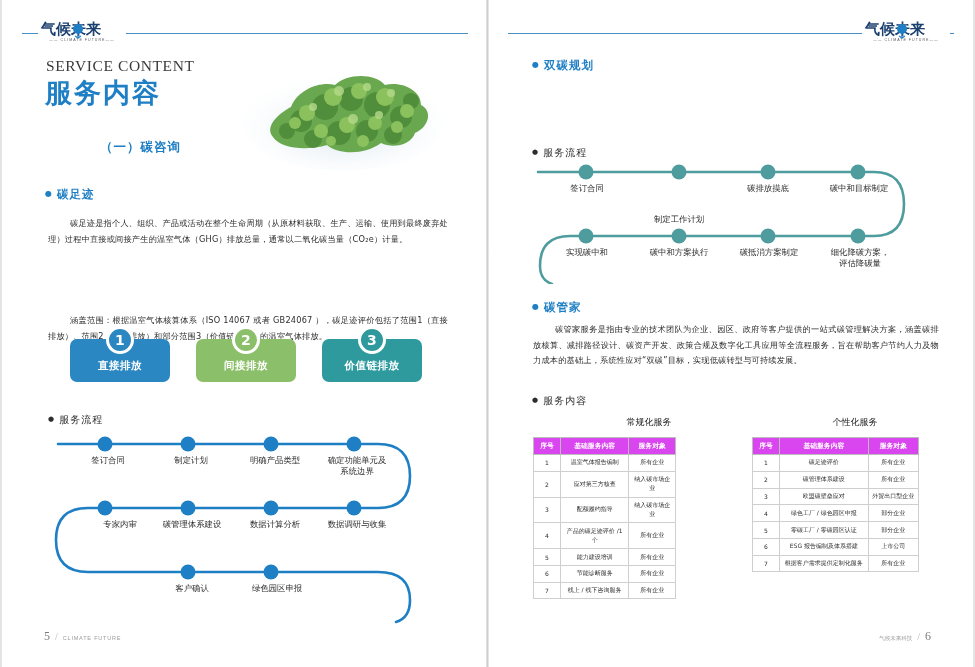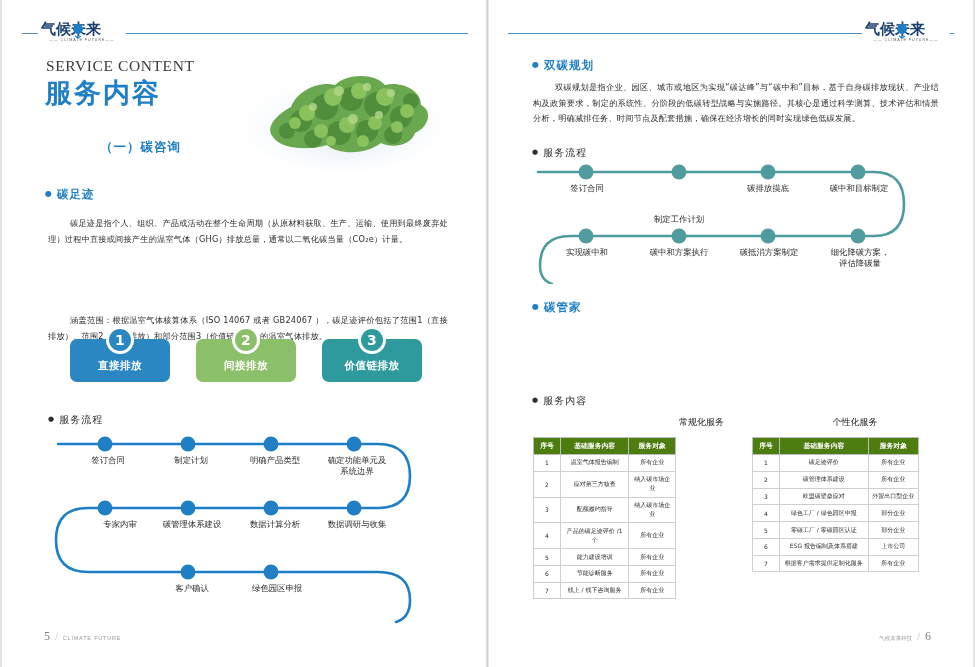--- a/index.html
+++ b/index.html
@@ -64,21 +64,21 @@
   .foot .cap{font-size:5.5px;letter-spacing:.8px;color:#9a9a9a;
              font-family:"Liberation Sans",sans-serif;}
   .foot-left{left:44px;}
   .foot-right{right:44px;}
   .foot-right .cn{font-size:5.5px;color:#9a9a9a;font-family:"DejaVu Sans",sans-serif;}
 
   
   .tbl-cap{position:absolute;font-size:9px;color:#222;font-family:"DejaVu Sans",sans-serif;}
   table.svc{position:absolute;border-collapse:collapse;
             font-family:"DejaVu Sans",sans-serif;background:#fff;}
-  table.svc th{background:#4d7c0f;color:#fff;font-size:6.8px;font-weight:bold;
+  table.svc th{background:#d946ef;color:#fff;font-size:6.8px;font-weight:bold;
                border:1px solid #bcbcbc;padding:3px 1px;text-align:center;}
   table.svc td{border:1px solid #cfcfcf;font-size:6px;color:#2d2d2d;
                padding:3.4px 2px;text-align:center;}
   table.svc td.idx{width:22px;}
 </style>
 </head>
 <body>
 
 <div class="spread">
   <div class="page page-left"></div>
@@ -215,23 +215,20 @@
   <div class="logo" style="left:862px;top:21px;background:#fff;padding:0 3px;">
     <div class="cn"><span>气候未来</span></div>
     <div class="en">CLIMATE FUTURE</div>
   </div>
   <svg class="logo" style="left:862px;top:21px;width:82px;height:26px;pointer-events:none;" viewBox="0 0 82 26">
     <circle cx="40" cy="8" r="5" fill="#1f7fc4"></circle>
     <path d="M40 12 L40 17 M37 15 L40 17 L43 15" stroke="#1f7fc4" stroke-width="1.2" fill="none"></path>
   </svg>
 
   <div class="bullet-h" style="left:532px;top:58px;">双碳规划</div>
-  <div class="para" style="left:533px;top:80px;width:406px;">
-    <p>双碳规划是指企业、园区、城市或地区为实现“碳达峰”与“碳中和”目标，基于自身碳排放现状、产业结构及政策要求，制定的系统性、分阶段的低碳转型战略与实施路径。其核心是通过科学测算、技术评估和情景分析，明确减排任务、时间节点及配套措施，确保在经济增长的同时实现绿色低碳发展。</p>
-  </div>
 
   <div style="position:absolute;left:532px;top:146px;font-size:10px;color:#2d2d2d;font-family:'DejaVu Sans',sans-serif;letter-spacing:1px;">
     <span style="font-size:7px;vertical-align:2px;">●</span>
     <span>服务流程</span>
   </div>
 
   <svg class="flow" style="left:528px;top:162px;width:400px;height:122px;" viewBox="0 0 400 122">
     <path d="M10 10 H346 Q376 10 376 42 Q376 74 346 74 H42 Q12 74 12 104 Q12 118 24 122" stroke="#4f9c9e" stroke-width="2.6" fill="none" stroke-linecap="round"></path>
     <g fill="#4f9c9e">
       <circle cx="58" cy="10" r="7.5"></circle>
@@ -248,27 +245,30 @@
   <div class="flow-label" style="left:638px;top:190px;width:82px;margin-top:24px;">制定工作计划</div>
   <div class="flow-label" style="left:729px;top:183px;width:78px;">碳排放摸底</div>
   <div class="flow-label" style="left:812px;top:183px;width:94px;">碳中和目标制定</div>
   <div class="flow-label" style="left:816px;top:247px;width:88px;">细化降碳方案，
 评估降碳量</div>
   <div class="flow-label" style="left:726px;top:247px;width:86px;">碳抵消方案制定</div>
   <div class="flow-label" style="left:637px;top:247px;width:84px;">碳中和方案执行</div>
   <div class="flow-label" style="left:548px;top:247px;width:78px;">实现碳中和</div>
 
   <div class="bullet-h" style="left:532px;top:300px;">碳管家</div>
+  <div class="para" style="left:533px;top:322px;width:406px;">
+    <p>碳管家服务是指由专业的技术团队为企业、园区、政府等客户提供的一站式碳管理解决方案，涵盖碳排放核算、减排路径设计、碳资产开发、政策合规及数字化工具应用等全流程服务，旨在帮助客户节约人力及物力成本的基础上，系统性应对“双碳”目标，实现低碳转型与可持续发展。</p>
+  </div>
 
   <div style="position:absolute;left:532px;top:394px;font-size:10px;color:#2d2d2d;font-family:'DejaVu Sans',sans-serif;letter-spacing:1px;">
     <span style="font-size:7px;vertical-align:2px;">●</span>
     <span>服务内容</span>
   </div>
 
-  <div class="tbl-cap" style="left:574px;top:416px;width:150px;text-align:right;">常规化服务</div>
+  <div class="tbl-cap" style="left:574px;top:416px;width:150px;text-align:center;">常规化服务</div>
   <div class="tbl-cap" style="left:790px;top:416px;width:130px;text-align:center;">个性化服务</div>
 
   <table class="svc" id="tbl-standard" style="left:533px;top:437px;width:143px;">
     <thead>
         <tr>
       <th class="idx">序号</th>
       <th>基础服务内容</th>
       <th>服务对象</th>
     </tr>
       </thead>

